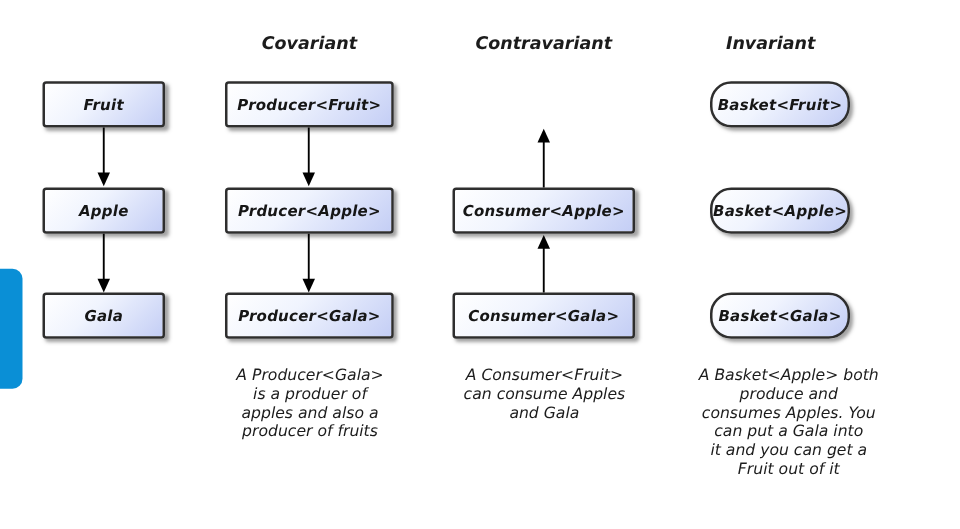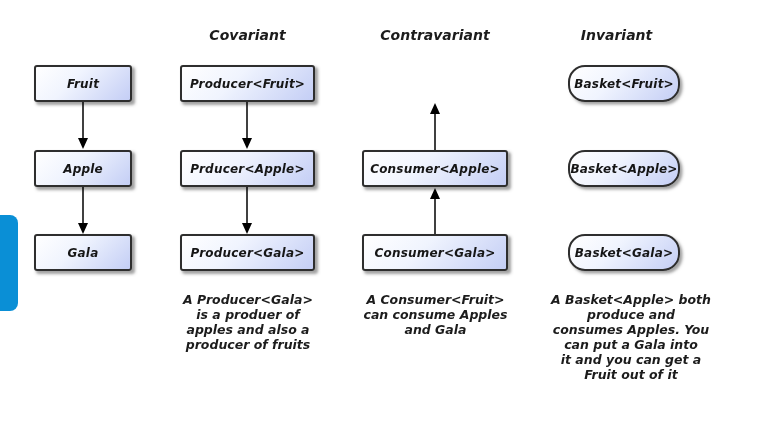--- a/index.html
+++ b/index.html
@@ -18,21 +18,21 @@
   .box{
     position:absolute;height:37px;box-sizing:border-box;
     border:2px solid #2e2e2e;border-radius:3px;
     background:linear-gradient(135deg,#ffffff 0%,#f0f4fe 40%,#c4cef5 100%);
     box-shadow:2.5px 2.5px 3px rgba(70,70,70,0.5);
     display:flex;align-items:center;justify-content:center;
     font-size:12px;font-weight:bold;letter-spacing:.2px;
   }
   .caption{
     position:absolute;top:292px;text-align:center;
-    font-size:12.5px;font-weight:bold;line-height:15px;white-space:pre-line;color:#1c1c1c;
+    font-size:12.5px;font-weight:normal;line-height:15px;white-space:pre-line;color:#1c1c1c;
   }
   
   .c1{left:34px;width:98px;}
   .c2{left:180px;width:135px;}
   .c3{left:362px;width:146px;}
   .c4{left:568px;width:112px;border-radius:17px;}
   .r1{top:65px;}
   .r2{top:150px;text-align:right;}
   .r3{top:234px;}
   .hdr2{left:180px;width:135px;}

